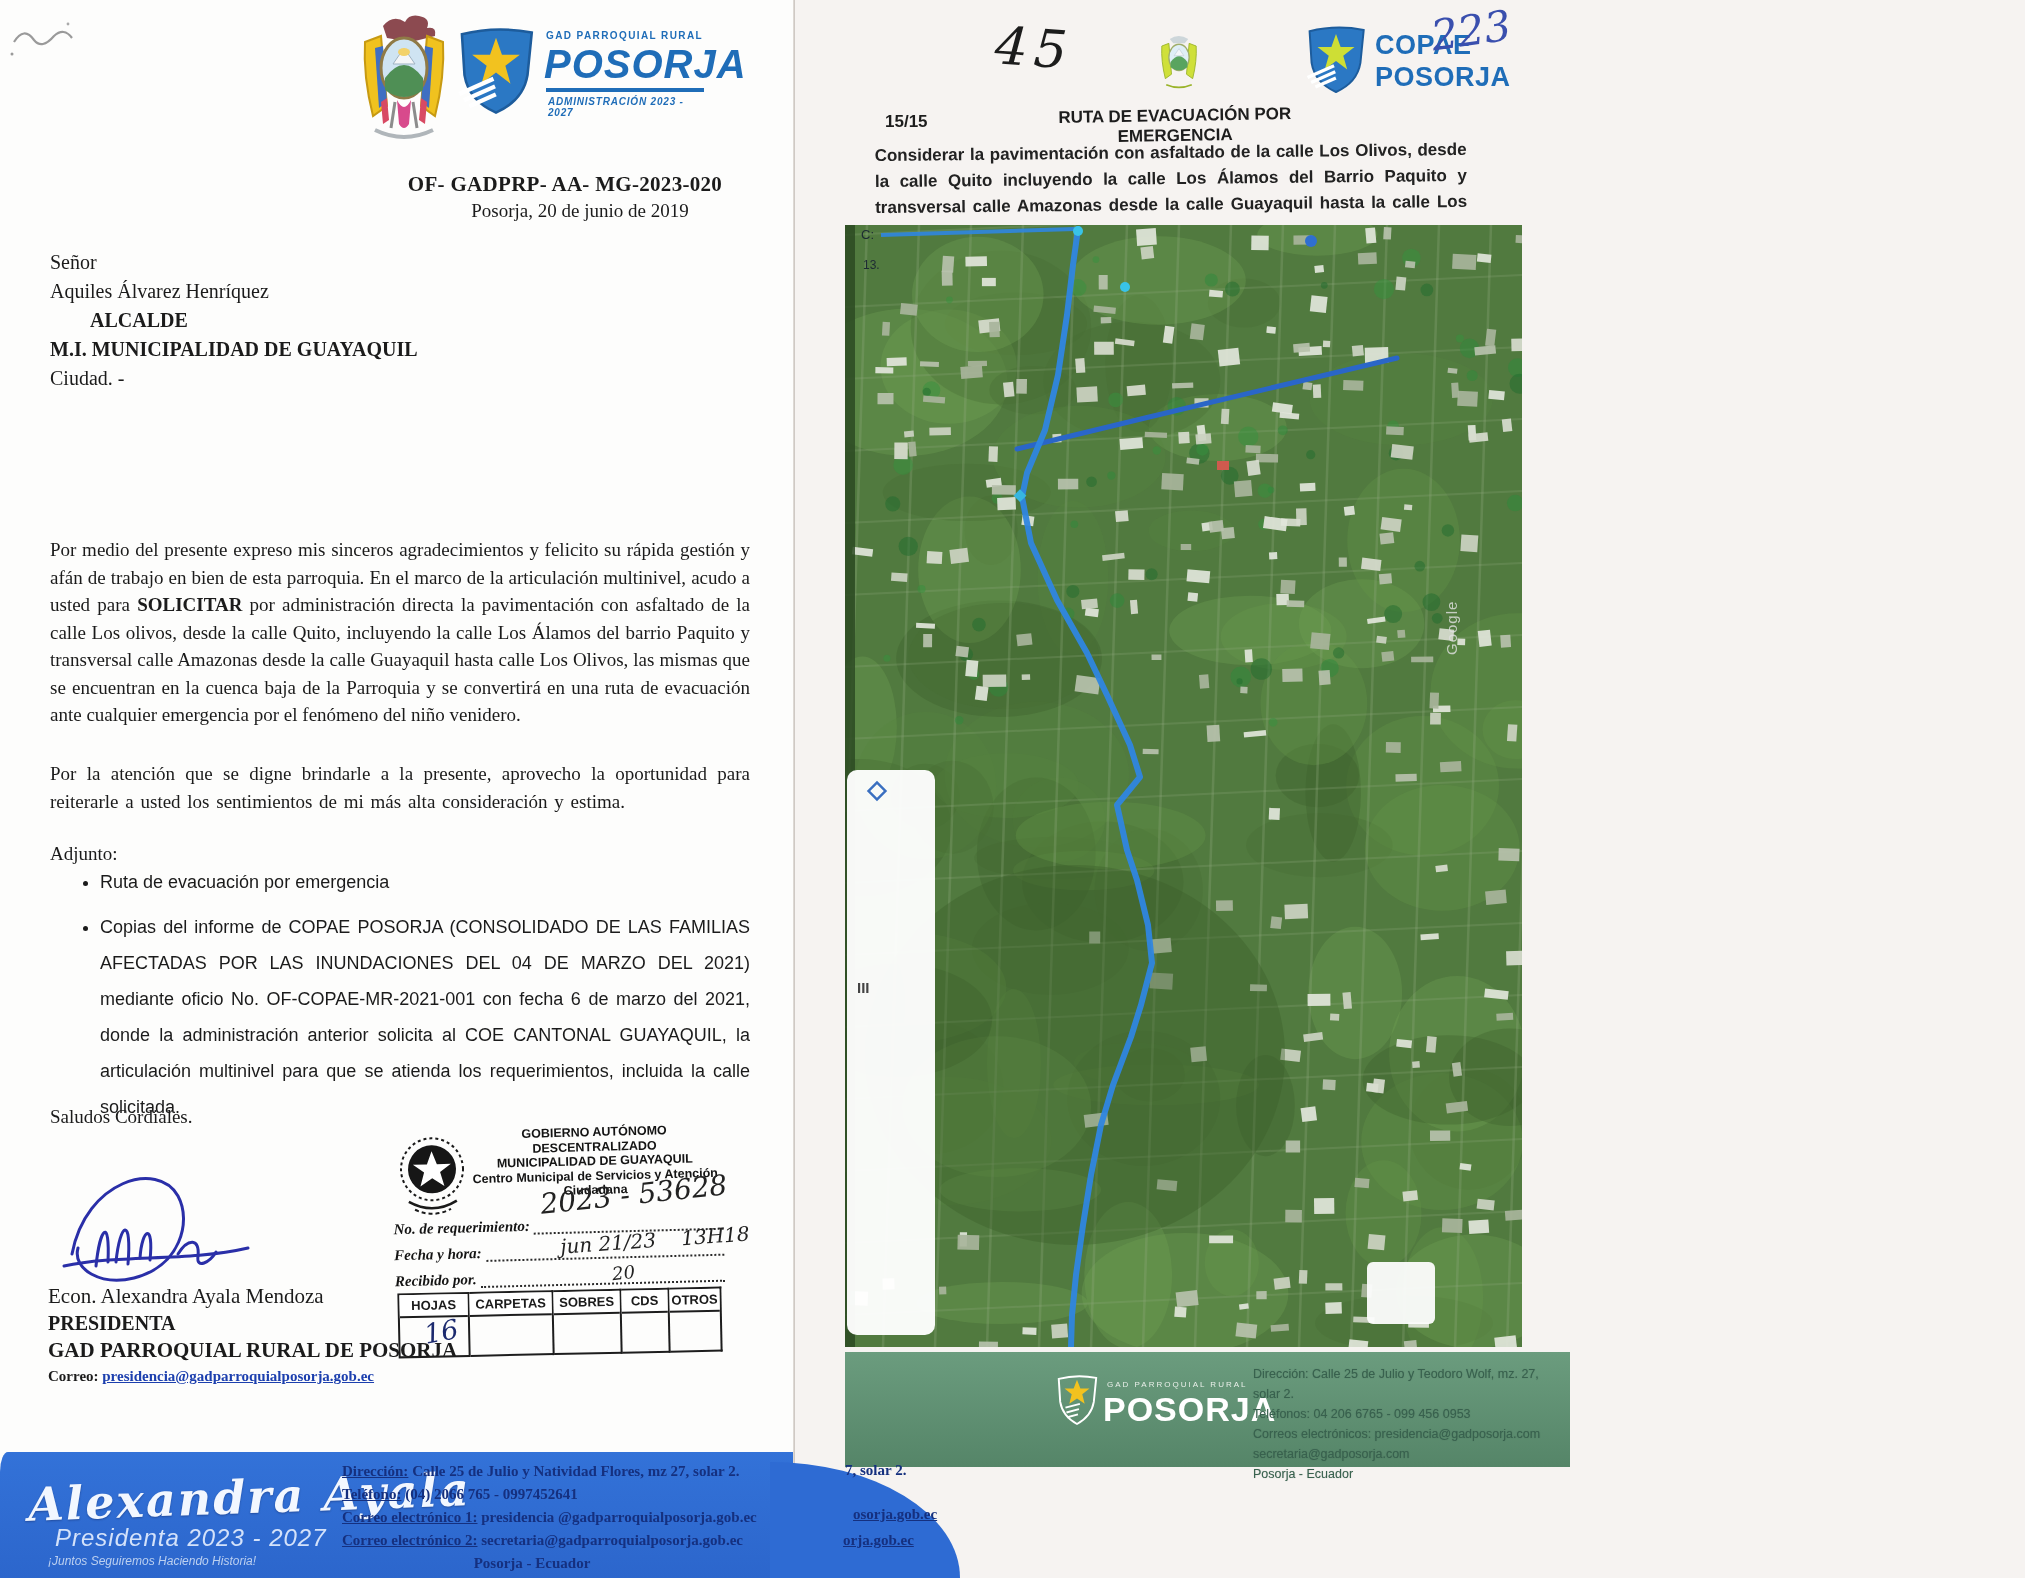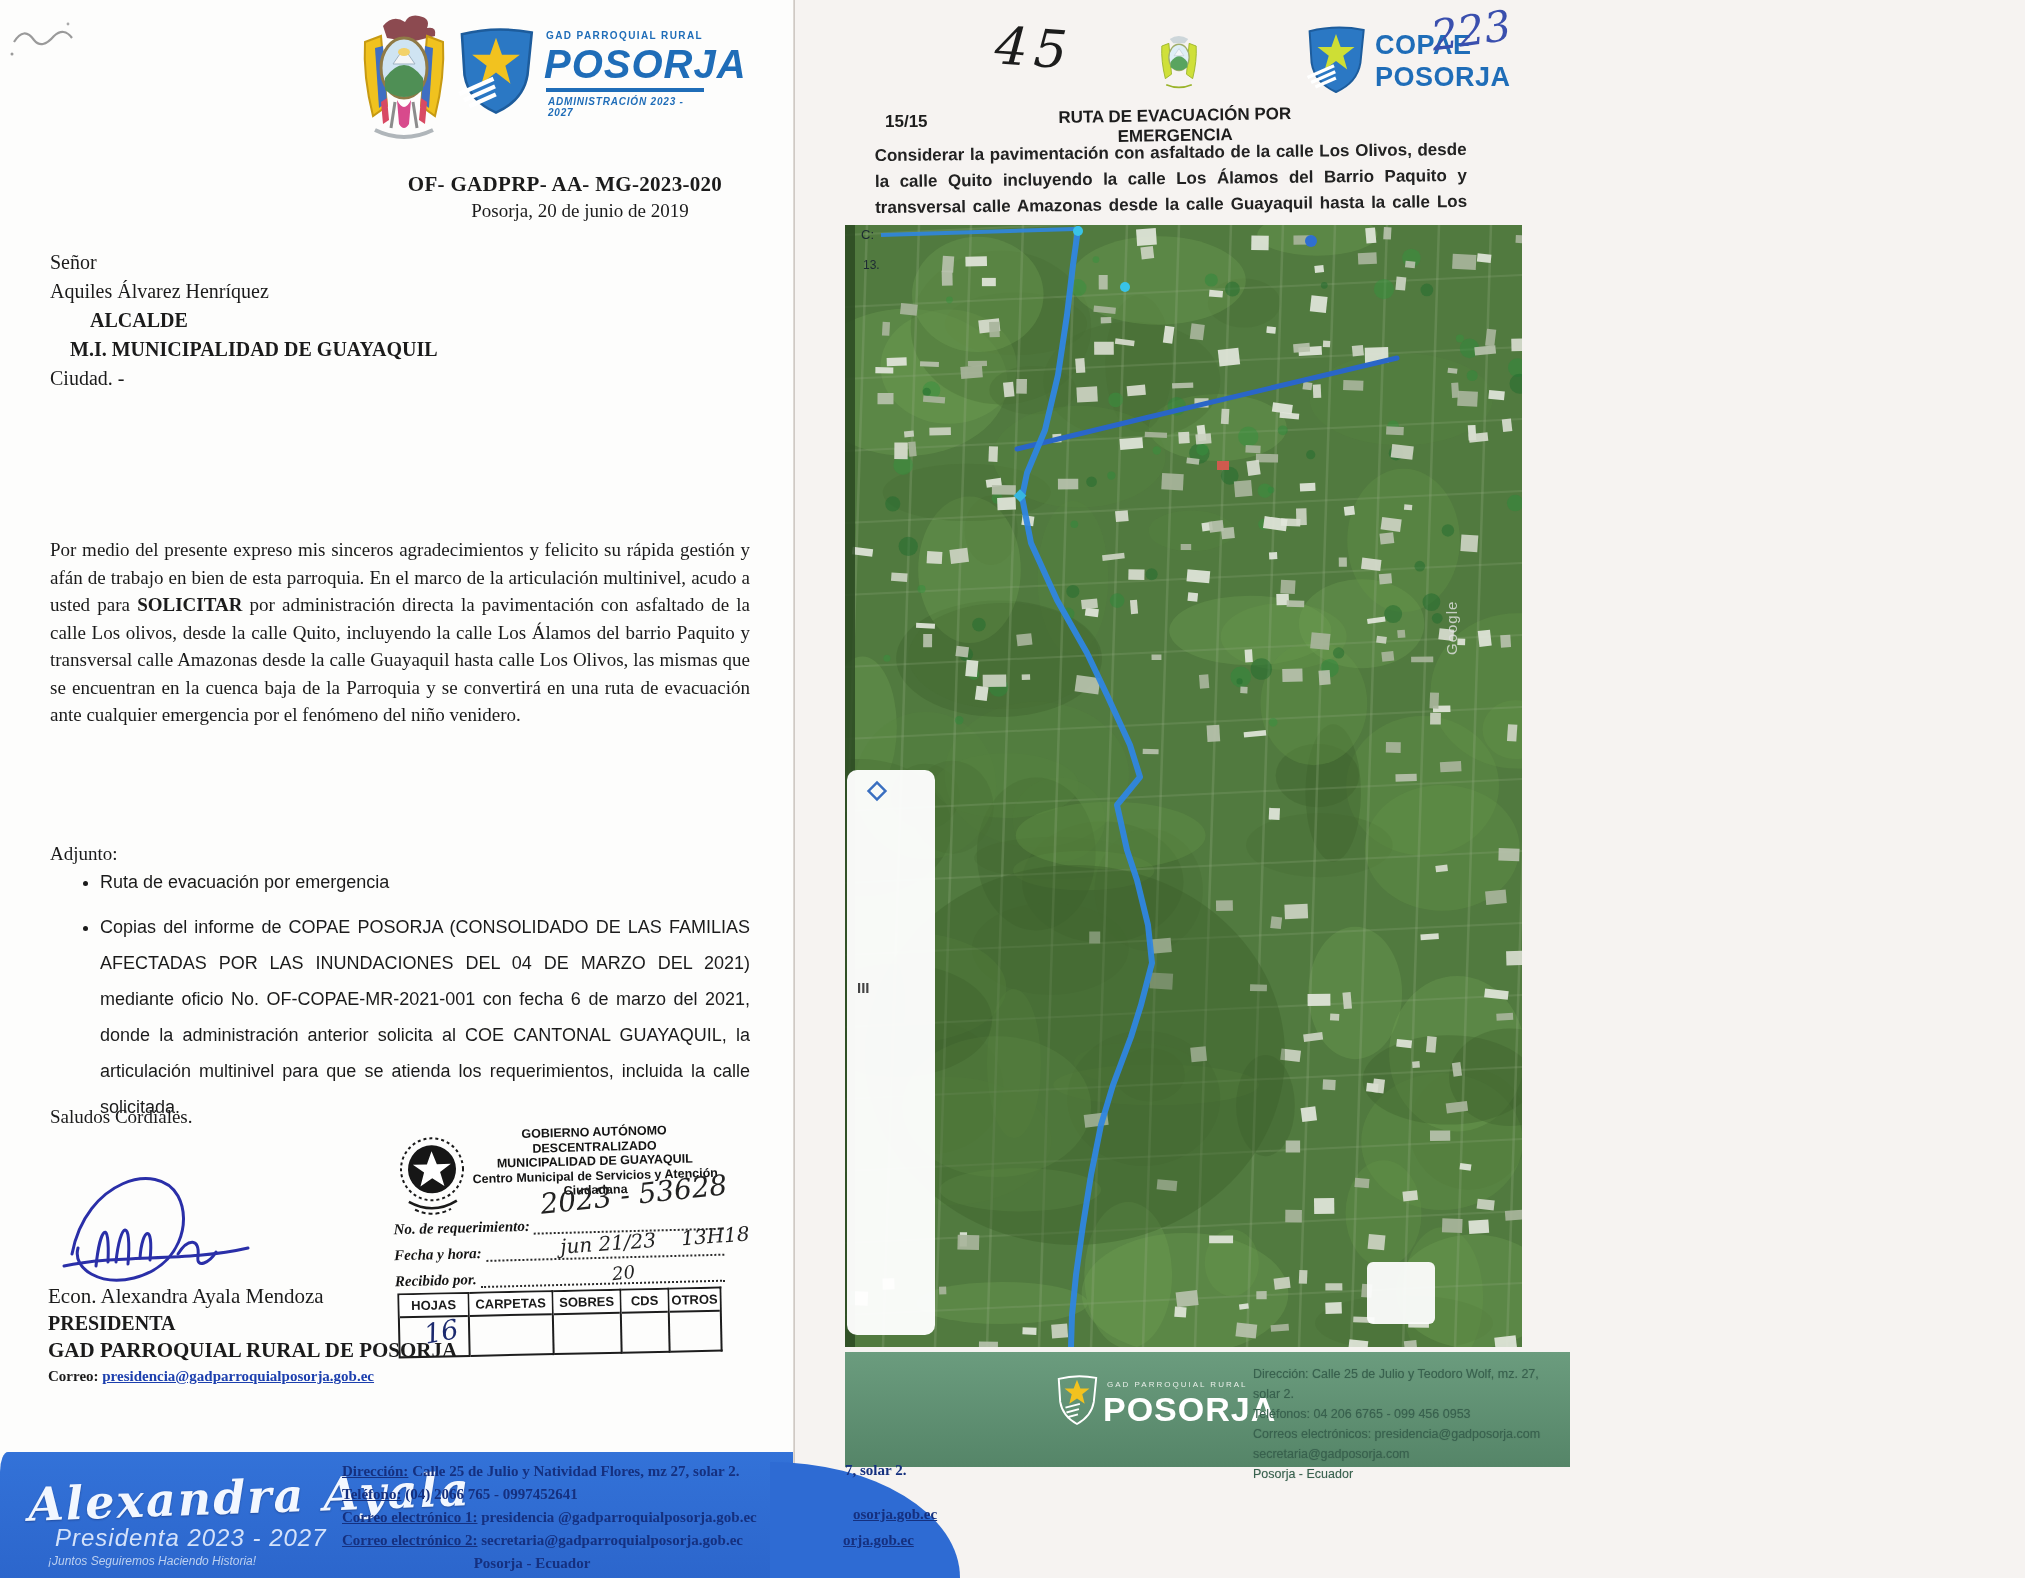--- a/index.html
+++ b/index.html
@@ -103,27 +103,28 @@
     <div class="abs logo-admin" style="left:96px;top:76px;">ADMINISTRACIÓN 2023 - 2027</div>
   </div>
 
   <div class="abs ref" style="left:400px;top:172px;width:330px;text-align:center;">OF- GADPRP- AA- MG-2023-020</div>
   <div class="abs dateline" style="left:430px;top:200px;width:300px;text-align:center;">Posorja, 20 de junio de 2019</div>
 
   <div class="abs recip" style="left:50px;top:248px;">
     <div>Señor</div>
     <div>Aquiles Álvarez Henríquez</div>
     <div style="font-weight:bold;margin-left:40px;">ALCALDE</div>
-    <div style="font-weight:bold;margin-left:20px;">M.I. MUNICIPALIDAD DE GUAYAQUIL</div>
+    <div style="font-weight:bold;">M.I. MUNICIPALIDAD DE GUAYAQUIL</div>
     <div>Ciudad. -</div>
   </div>
 
 
   <div class="abs body-p just" style="left:50px;top:536px;width:700px;"><span>Por medio del presente expreso mis sinceros agradecimientos y felicito su rápida gestión y afán de trabajo en bien de esta parroquia. En el marco de la articulación multinivel, acudo a usted para </span><span style="font-weight:bold;">SOLICITAR</span><span> por administración directa la pavimentación con asfaltado de la calle Los olivos, desde la calle Quito, incluyendo la calle Los Álamos del barrio Paquito y transversal calle Amazonas desde la calle Guayaquil hasta calle Los Olivos, las mismas que se encuentran en la cuenca baja de la Parroquia y se convertirá en una ruta de evacuación ante cualquier emergencia por el fenómeno del niño venidero.</span></div>
 
+  <div class="abs body-p just" style="left:50px;top:760px;width:700px;word-spacing:2px;">Por la atención que se digne brindarle a la presente, aprovecho la oportunidad para reiterarle a usted los sentimientos de mi más alta consideración y estima.</div>
 
   <div class="abs attach-label" style="left:50px;top:843px;">Adjunto:</div>
   <ul class="abs bullets" style="left:72px;top:872px;width:650px;">
     <li class="b1">Ruta de evacuación por emergencia</li>
     <li class="b2">Copias del informe de COPAE POSORJA (CONSOLIDADO DE LAS FAMILIAS AFECTADAS POR LAS INUNDACIONES DEL 04 DE MARZO DEL 2021) mediante oficio No. OF-COPAE-MR-2021-001 con fecha 6 de marzo del 2021, donde la administración anterior solicita al COE CANTONAL GUAYAQUIL, la articulación multinivel para que se atienda los requerimientos, incluida la calle solicitada.</li>
   </ul>
 
   <div class="abs" style="left:50px;top:1106px;font-size:19px;">Saludos Cordiales.</div>
 
   <div class="abs stamp" style="left:393px;top:1126px;width:330px;">

